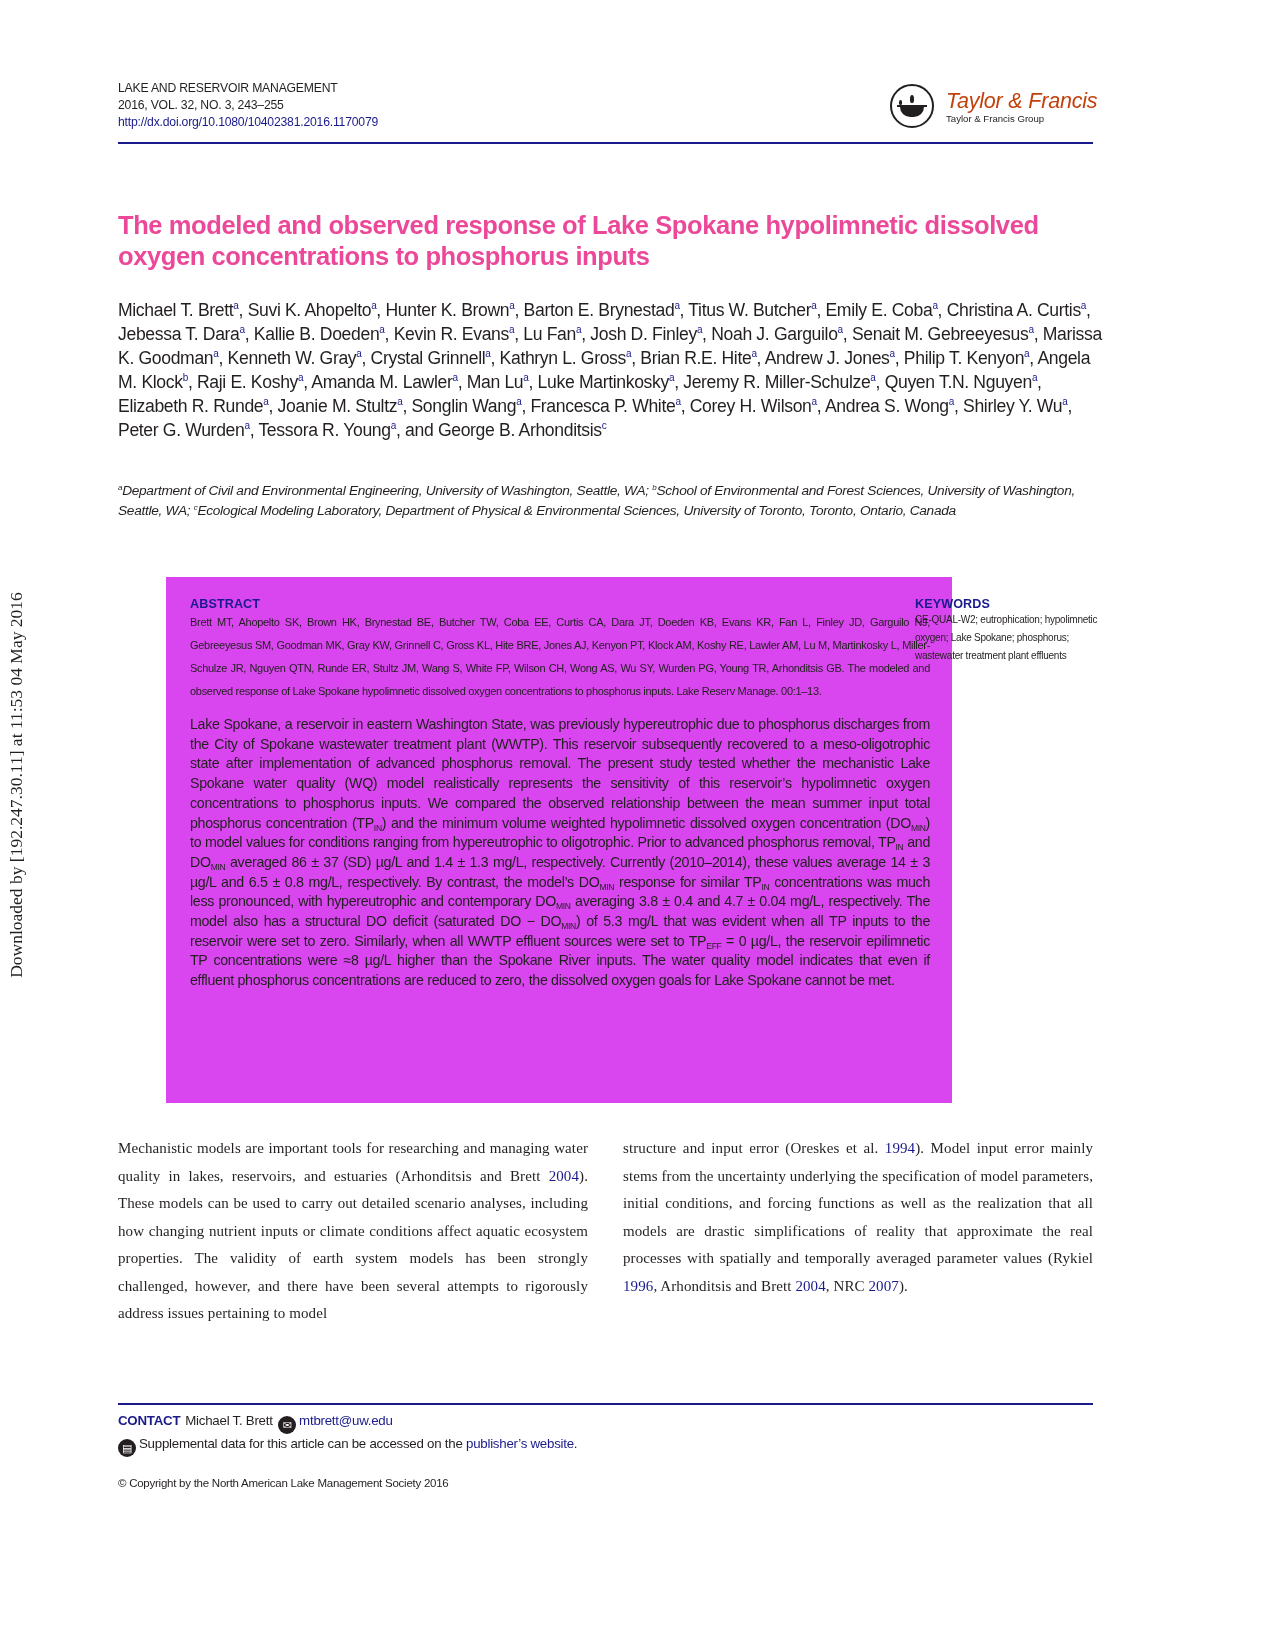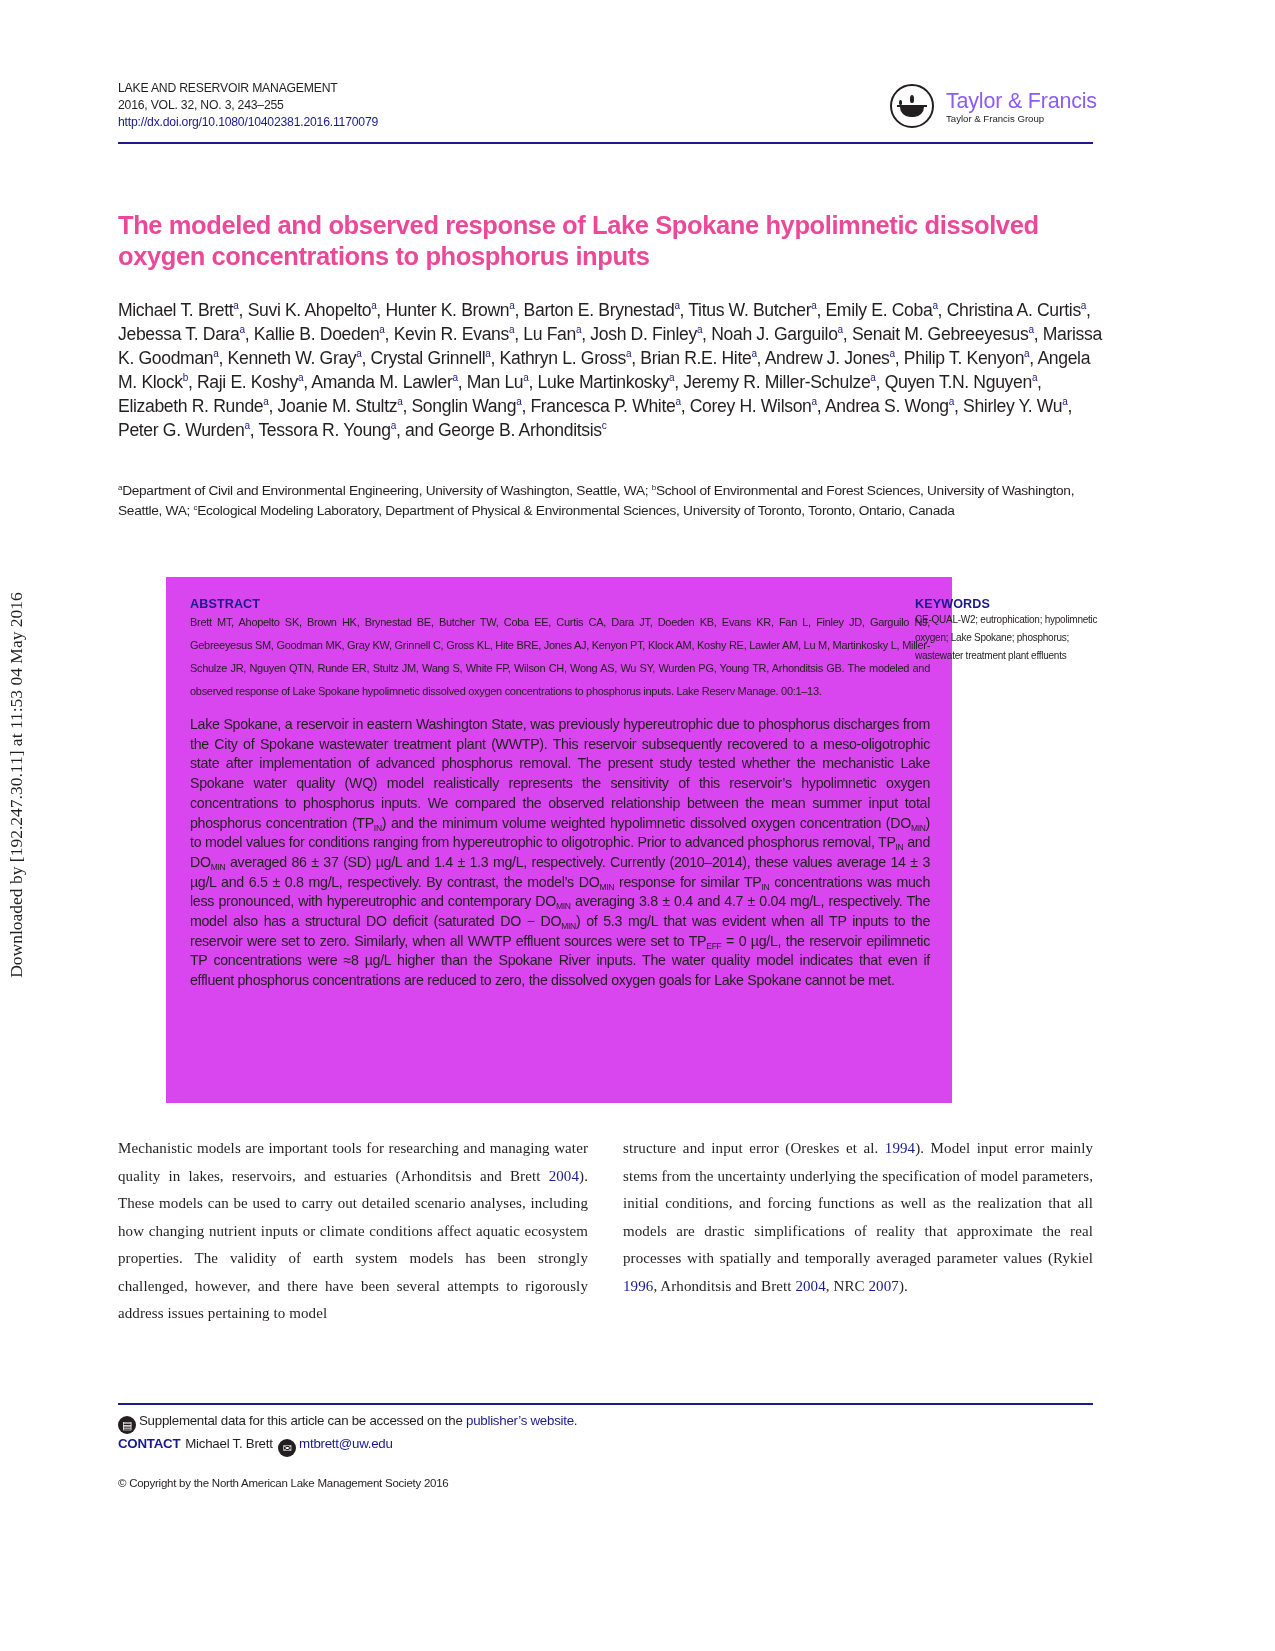--- a/index.html
+++ b/index.html
@@ -8,27 +8,27 @@
   .side-stamp span { position: absolute; left: 50%; top: 50%; transform: translate(-50%,-50%) rotate(-90deg); white-space: nowrap; font-family: "Liberation Serif", serif; font-size: 17.5px; color: #231f20; }
   .hdr { position: absolute; left: 118px; top: 80px; font-size: 12.2px; line-height: 17px; letter-spacing: -0.2px; }
   .hdr .doi { color: #1a1a8c; }
   .logo { position: absolute; left: 890px; top: 84px; display: flex; align-items: center; }
   .logo .circle { width: 44px; height: 44px; border: 2.5px solid #231f20; border-radius: 50%; box-sizing: border-box; position: relative; }
   .logo .circle .bowl { position: absolute; left: 8px; top: 21px; width: 24px; height: 10px; background: #231f20; border-radius: 0 0 12px 12px; }
   .logo .circle .rim { position: absolute; left: 5px; top: 19px; width: 30px; height: 2px; background: #231f20; }
   .logo .circle .flame { position: absolute; left: 18px; top: 9px; width: 4px; height: 8px; background: #231f20; border-radius: 50% 50% 40% 40%; }
   .logo .circle .tip { position: absolute; left: 7px; top: 14px; width: 3px; height: 5px; background: #231f20; border-radius: 2px; }
   .logo .txt { margin-left: 12px; }
-  .logo .big { font-size: 21.5px; line-height: 24px; color: #8b5cf6; letter-spacing: -0.2px; }
+  .logo .big { font-size: 21.5px; line-height: 24px; color: #c2410c; letter-spacing: -0.2px; font-style: italic; }
   .logo .small { font-size: 9.6px; line-height: 11px; color: #231f20; }
   .rule-top { position: absolute; left: 118px; top: 142px; width: 975px; height: 2px; background: #1a1a8c; }
   .title { position: absolute; left: 118px; top: 210px; width: 980px; font-size: 25.5px; line-height: 31px; font-weight: bold; color: #ec4899; letter-spacing: -0.4px; }
   .authors { position: absolute; left: 118px; top: 298px; width: 985px; font-size: 17.6px; line-height: 24px; letter-spacing: -0.35px; }
   .authors sup { color: #1a1a8c; font-size: 10px; vertical-align: 7px; line-height: 0; }
-  .affil { position: absolute; left: 118px; top: 481px; width: 985px; font-size: 13.7px; line-height: 20px; letter-spacing: -0.3px; }
+  .affil { position: absolute; left: 118px; top: 481px; width: 985px; font-size: 13.7px; line-height: 20px; letter-spacing: -0.3px; font-style: italic; }
   .affil sup { font-size: 8px; vertical-align: 5px; line-height: 0; }
   .abstract-box { position: absolute; left: 118px; top: 577px; width: 786px; height: 526px; background: #d946ef; margin-left: 48px; }
   .abs-inner { position: absolute; left: 24px; top: 20px; width: 740px; }
   .heading { font-size: 12.6px; font-weight: bold; color: #1a1a8c; letter-spacing: 0.1px; line-height: 14px; }
   .abs-cite { font-size: 11px; line-height: 23px; letter-spacing: -0.3px; text-align: justify; }
   .abs-body { margin-top: 12px; font-size: 14.2px; line-height: 19.7px; letter-spacing: -0.3px; text-align: justify; }
   .abs-body sub { font-size: 8.5px; vertical-align: -3px; line-height: 0; }
   .keywords { position: absolute; left: 915px; top: 597px; width: 185px; }
   .kw-text { font-size: 10px; line-height: 18px; letter-spacing: -0.25px; }
   .body-col { position: absolute; top: 1135px; width: 470px; font-family: "Liberation Serif", serif; font-size: 15px; line-height: 27.5px; text-align: justify; letter-spacing: 0.1px; }
@@ -89,20 +89,20 @@
   <div class="kw-text">CE-QUAL-W2; eutrophication; hypolimnetic oxygen; Lake Spokane; phosphorus; wastewater treatment plant effluents</div>
 </div>
 
 <div class="body-col col-left" id="bodyleft">Mechanistic models are important tools for researching and managing water quality in lakes, reservoirs, and estuaries (Arhonditsis and Brett <span class="ref">2004</span>). These models can be used to carry out detailed scenario analyses, including how changing nutrient inputs or climate conditions affect aquatic ecosystem properties. The validity of earth system models has been strongly challenged, however, and there have been several attempts to rigorously address issues pertaining to model</div>
 <div class="body-col col-right" id="bodyright">structure and input error (Oreskes et al. <span class="ref">1994</span>). Model input error mainly stems from the uncertainty underlying the specification of model parameters, initial conditions, and forcing functions as well as the realization that all models are drastic simplifications of reality that approximate the real processes with spatially and temporally averaged parameter values (Rykiel <span class="ref">1996</span>, Arhonditsis and Brett <span class="ref">2004</span>, NRC <span class="ref">2007</span>).</div>
 
 <div class="rule-bottom"></div>
 
 <div class="footer">
   <div>
-    <span class="ico" style="margin-left:0;">▤</span><span>Supplemental data for this article can be accessed on the </span><span class="link">publisher’s website</span><span class="link">.</span>
+    <span class="contact-label">CONTACT</span><span>Michael T. Brett</span>
+    <span class="ico">✉</span><span class="link">mtbrett@uw.edu</span>
   </div>
   <div>
-    <span class="contact-label">CONTACT</span><span>Michael T. Brett</span>
-    <span class="ico">✉</span><span class="link">mtbrett@uw.edu</span>
+    <span class="ico" style="margin-left:0;">▤</span><span>Supplemental data for this article can be accessed on the </span><span class="link">publisher’s website</span><span class="link">.</span>
   </div>
   <div class="copy">© Copyright by the North American Lake Management Society 2016</div>
 </div>
 
 </body></html>

